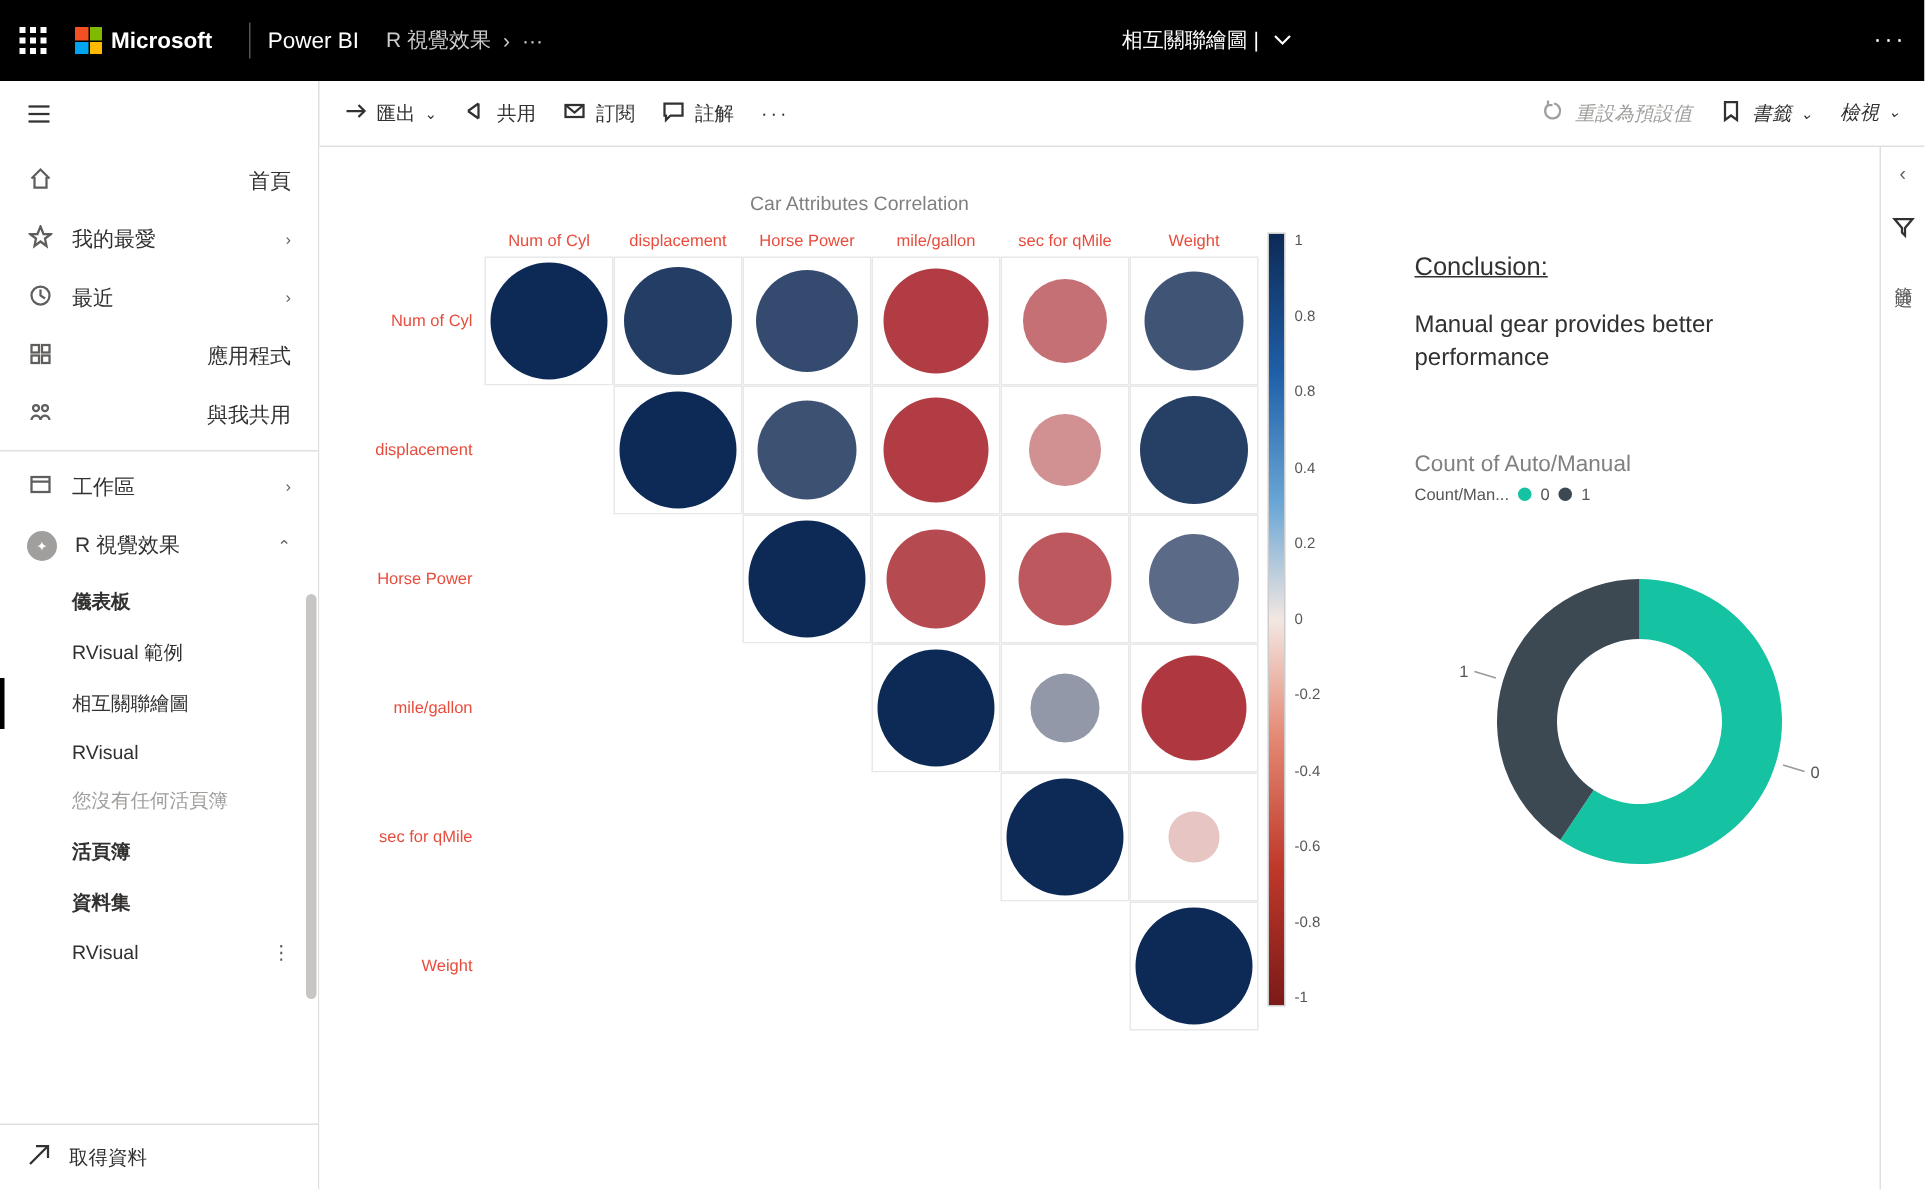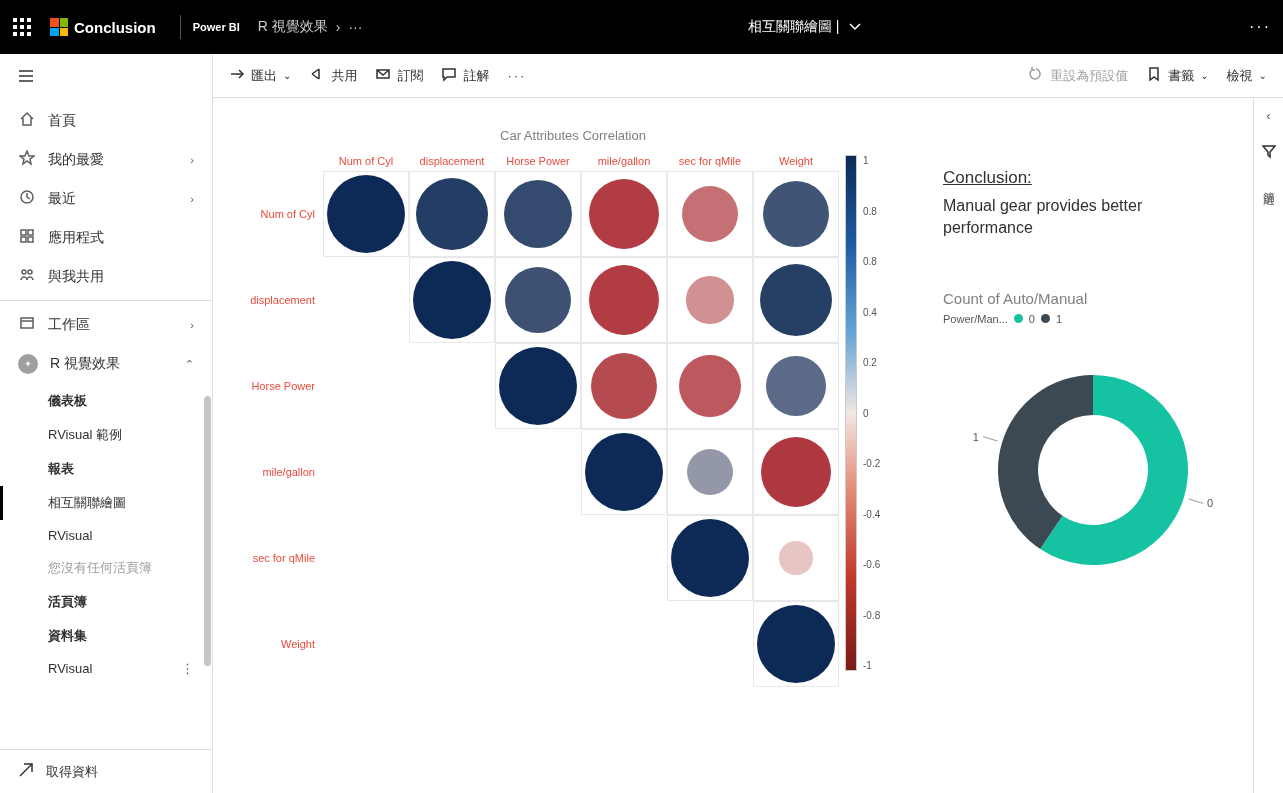--- a/index.html
+++ b/index.html
@@ -4,63 +4,63 @@
 <style>
   * { box-sizing: border-box; margin: 0; padding: 0; }
   body { font-family: "Segoe UI", -apple-system, sans-serif; font-size: 13px; color: #323130; background: #fff; width: 1283px; height: 793px; overflow: hidden; }
   .topbar { height: 54px; background: #000; color: #fff; display: flex; align-items: center; padding: 0 12px; }
   .waffle { width: 20px; height: 20px; margin-right: 18px; cursor: pointer; }
   .ms-logo { display: flex; align-items: center; gap: 6px; font-size: 15px; font-weight: 600; margin-right: 12px; }
   .ms-square { display: inline-grid; grid-template-columns: 1fr 1fr; grid-template-rows: 1fr 1fr; gap: 1px; width: 18px; height: 18px; }
   .ms-square span:nth-child(1){background:#f25022;} .ms-square span:nth-child(2){background:#7fba00;}
   .ms-square span:nth-child(3){background:#00a4ef;} .ms-square span:nth-child(4){background:#ffb900;}
   .divider { width: 1px; height: 24px; background: #555; margin: 0 12px; }
-  .top-app { font-size: 11px; font-weight: 700; }
+  .top-app { font-size: 15px; font-weight: 400; }
   .breadcrumb { display: flex; align-items: center; gap: 8px; margin-left: 18px; font-size: 14px; color: #ccc; }
   .topbar-center { flex: 1; display: flex; justify-content: center; align-items: center; gap: 8px; font-size: 14px; color: #fff; }
   .topbar-right { display: flex; align-items: center; gap: 10px; }
   .main { display: flex; height: calc(100% - 54px); }
   .sidebar { width: 220px; border-right: 1px solid #e1dfdd; display: flex; flex-direction: column; background: #fff; }
   .hamburger { padding: 14px 18px; cursor: pointer; }
-  .nav-item { display: flex; align-items: center; gap: 12px; padding: 10px 18px; cursor: pointer; font-size: 14px; color: #323130; }
+  .nav-item { display: flex; align-items: center; gap: 12px; padding: 10px 18px; cursor: pointer; font-size: 14px; color: #323130; justify-content: space-between; }
   .nav-item .chev { margin-left: auto; color: #605e5c; font-size: 11px; }
   .nav-item .icon { width: 18px; text-align: center; color: #605e5c; }
   .nav-sep { border-top: 1px solid #e1dfdd; margin: 4px 0; }
   .sub-tree { position: relative; flex: 1; overflow-y: auto; }
   .sub-item { padding: 8px 18px 8px 48px; font-size: 13px; color: #323130; cursor: pointer; }
   .sub-header { font-weight: 600; }
   .sub-item.active { position: relative; }
   .sub-item.active::before { content:""; position:absolute; left:0; top:0; bottom:0; width:3px; background:#000; }
   .sub-item.empty { color: #a19f9d; }
   .sub-item .more { float: right; color: #605e5c; }
   .scroll-thumb { position: absolute; right: 1px; top: 12px; width: 7px; height: 270px; background: #c8c6c4; border-radius: 4px; }
   .footer-item { display: flex; align-items: center; gap: 12px; padding: 12px 18px; border-top: 1px solid #e1dfdd; cursor: pointer; }
   .content { flex: 1; display: flex; flex-direction: column; }
   .toolbar { height: 44px; border-bottom: 1px solid #e1dfdd; display: flex; align-items: center; padding: 14px 16px; gap: 18px; font-size: 13px; color: #323130; }
   .tool-btn { display: flex; align-items: center; gap: 6px; cursor: pointer; }
   .tool-btn.disabled { color: #a19f9d; }
-  .tool-right { margin-left: auto; display: flex; align-items: center; gap: 18px; }
+  .tool-right { margin-left: auto; display: flex; align-items: flex-start; gap: 18px; font-style: italic; }
   .canvas-wrap { flex: 1; display: flex; position: relative; background: #f9f9f9; }
   .canvas { flex: 1; background: #fff; padding: 10px; display: flex; gap: 0; }
   .chart-left { width: 700px; padding: 20px 10px; }
   .chart-title { text-align: center; color: #808080; font-size: 13px; margin-bottom: 12px; }
   .corr-wrap { display: flex; }
   .corr-header { display: flex; margin-left: 0; }
   .corr-header div { width: 86px; text-align: center; color: #e74c3c; font-size: 11px; padding-bottom: 4px; }
   .corr-row { display: flex; align-items: center; height: 86px; }
   .corr-row-label { width: 90px; text-align: right; color: #e74c3c; font-size: 11px; padding-right: 8px; }
   .corr-cell { width: 86px; height: 86px; border: 1px solid #e8e8e8; display: flex; align-items: center; justify-content: center; background: #fff; }
   .corr-cell.empty { border: 1px solid transparent; }
   .corr-circle { border-radius: 50%; }
   .colorbar { width: 50px; margin-left: 6px; display: flex; flex-direction: column; align-items: flex-start; }
   .cb-grad { width: 12px; flex: 1; background: linear-gradient(to bottom, #0d2a56 0%, #1f5fa8 18%, #6aa7d6 35%, #f3e7e2 50%, #e48a75 65%, #c0392b 82%, #7b1a18 100%); border: 1px solid #ccc; }
   .cb-ticks { display: flex; flex-direction: column; justify-content: space-between; height: 100%; margin-left: 6px; font-size: 10px; color: #555; }
   .colorbar-inner { display: flex; height: 516px; }
   .chart-right { flex: 1; padding: 60px 20px 20px 20px; }
-  .conclusion-h { text-decoration: underline; font-size: 17px; margin-bottom: 7px; }
+  .conclusion-h { text-decoration: underline; font-size: 17px; margin-bottom: 18px; }
   .conclusion-t { font-size: 16px; line-height: 1.4; }
   .donut-title { margin-top: 50px; color: #808080; font-size: 15px; }
   .legend { font-size: 11px; color: #555; margin-top: 6px; display: flex; align-items: center; gap: 6px; }
   .legend .sw { width: 9px; height: 9px; border-radius: 50%; display: inline-block; }
   .donut-wrap { margin-top: 30px; display: flex; justify-content: center; position: relative; }
   .side-collapse { width: 30px; border-left: 1px solid #e1dfdd; background: #fff; display: flex; flex-direction: column; align-items: center; padding-top: 10px; gap: 20px; }
   .side-collapse .chev { cursor: pointer; color: #605e5c; }
   .side-collapse .vtext { writing-mode: vertical-rl; font-size: 12px; color: #605e5c; letter-spacing: 2px; }
   svg.icon-svg { width: 16px; height: 16px; stroke: currentColor; fill: none; stroke-width: 1.5; }
 </style>
@@ -83,21 +83,21 @@
         </g>
       </svg>
   </div>
   <div class="ms-logo">
     <span class="ms-square">
         <span></span>
         <span></span>
         <span></span>
         <span></span>
       </span>
-    <span>Conclusion</span>
+    <span>Microsoft</span>
   </div>
   <div class="divider"></div>
   <div class="top-app">Power BI</div>
   <div class="breadcrumb">
     <span>R 視覺效果</span>
     <span>›</span>
     <span>···</span>
   </div>
   <div class="topbar-center">
     <span>相互關聯繪圖  |</span>
@@ -171,21 +171,20 @@
     </div>
     <div class="nav-item">
       <span class="icon" style="background:#a19f9d;color:#fff;border-radius:50%;width:20px;height:20px;display:flex;align-items:center;justify-content:center;font-size:9px;">✦</span>
       <span>R 視覺效果</span>
       <span class="chev">⌃</span>
     </div>
     <div class="sub-tree">
       <div class="scroll-thumb"></div>
       <div class="sub-item sub-header">儀表板</div>
       <div class="sub-item">RVisual 範例</div>
-      <div class="sub-item sub-header">報表</div>
       <div class="sub-item active">相互關聯繪圖</div>
       <div class="sub-item">RVisual</div>
       <div class="sub-item empty">您沒有任何活頁簿</div>
       <div class="sub-item sub-header">活頁簿</div>
       <div class="sub-item sub-header">資料集</div>
       <div class="sub-item">
         <span>RVisual</span>
         <span class="more">⋮</span>
       </div>
     </div>
@@ -383,21 +382,21 @@
               </div>
             </div>
           </div>
         </div>
 
         <div class="chart-right">
           <div class="conclusion-h">Conclusion: </div>
           <div class="conclusion-t">Manual gear provides better performance</div>
           <div class="donut-title">Count of Auto/Manual</div>
           <div class="legend">
-            <span>Power/Man...</span>
+            <span>Count/Man...</span>
             <span class="sw" id="sw0" style="background: rgb(21, 194, 162);"></span>
               <span>0</span>
             <span class="sw" id="sw1" style="background: rgb(60, 72, 82);"></span>
               <span>1</span>
           </div>
           <div class="donut-wrap">
             <svg width="280" height="230" viewBox="0 0 280 230" id="donut-svg">
                 <path d="M 150 20 A 95 95 0 1 1 97.22082786313779 193.98961316874178 L 119.44363718392188 160.73082867664 A 55 55 0 1 0 150 60 Z" fill="#15c2a2"></path>
                 <line x1="245.69403357322088" y1="144.02846772544623" x2="260.048138609204" y2="148.38273788426318" stroke="#999"></line>
                 <text x="264.048138609204" y="152.38273788426318" text-anchor="start" font-size="11" fill="#555">0</text>

